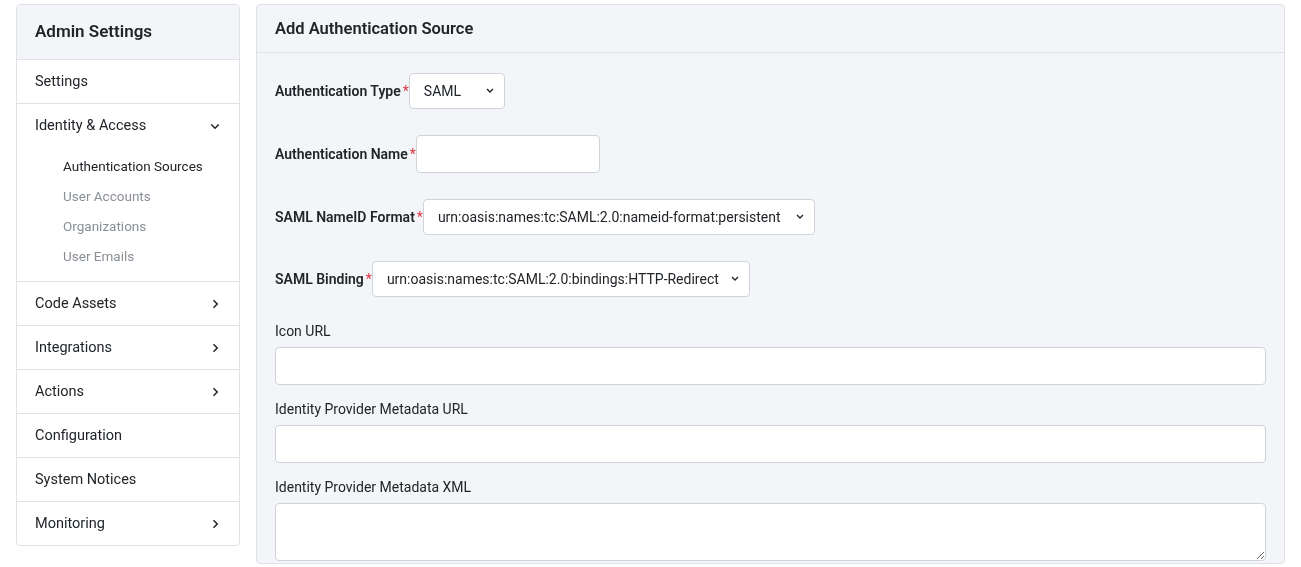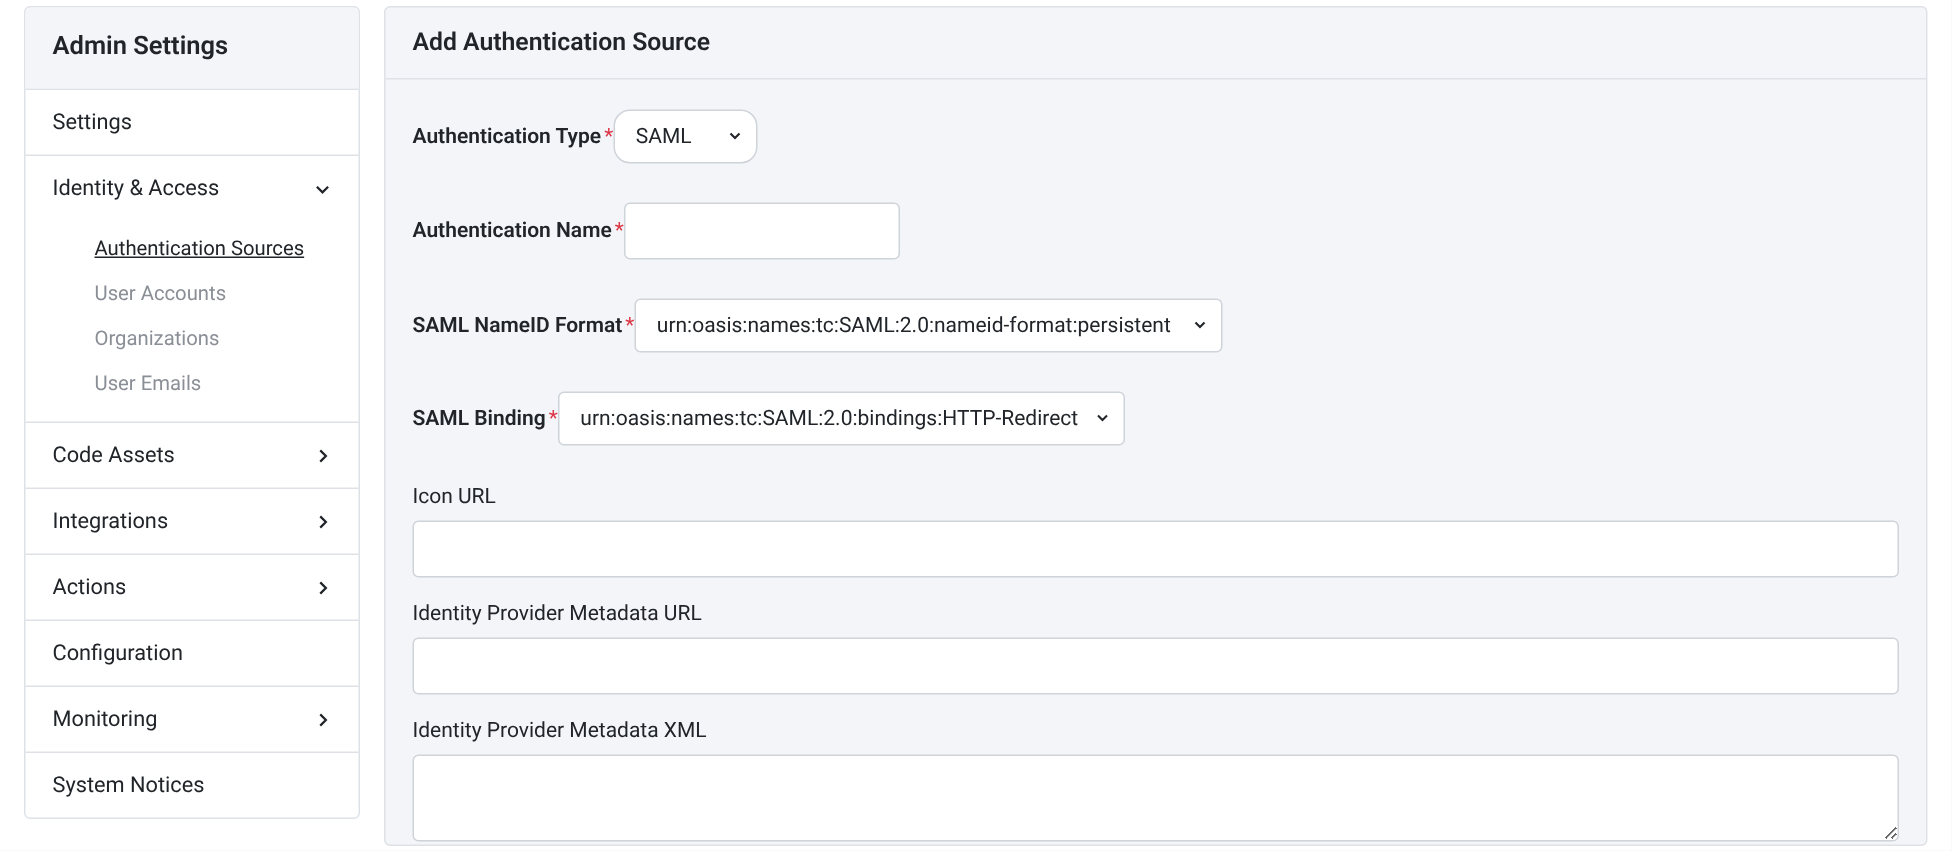--- a/index.html
+++ b/index.html
@@ -55,21 +55,20 @@
   }
   .sub-item {
     padding: 7px 18px 7px 46px;
     font-size: 13.5px;
     color: #8a8f96;
     cursor: pointer;
   }
   .sub-item.active {
     color: #212529;
     font-weight: 400;
-    text-decoration: underline;
   }
 
   
   .main {
     flex: 1;
     border: 1px solid #dee2e6;
     border-radius: 4px;
     background: #f3f5f8;
     margin-top: 4px;
     margin-right: 16px;
@@ -186,43 +185,43 @@
           <path fill="none" stroke="#212529" stroke-width="2" d="M6 3l5 5-5 5"></path>
         </svg>
     </span>
   </div>
 
   <div class="nav-item">
     <span>Configuration</span>
   </div>
 
   <div class="nav-item">
+    <span>System Notices</span>
+  </div>
+
+  <div class="nav-item">
     <span>Monitoring</span>
     <span class="chev">
       <svg width="12" height="12" viewBox="0 0 16 16">
           <path fill="none" stroke="#212529" stroke-width="2" d="M6 3l5 5-5 5"></path>
         </svg>
     </span>
-  </div>
-
-  <div class="nav-item">
-    <span>System Notices</span>
   </div>
 </nav>
 
 <section class="main">
   <div class="main-header">Add Authentication Source</div>
 
   <div class="form">
 
     <div class="row-inline">
       <span class="label">
         <span>Authentication Type</span><span class="req">*</span>
       </span>
-      <div class="select" style="min-width:96px;border-radius:11px;">
+      <div class="select" style="min-width:96px;">
         <span>SAML</span>
         <span class="caret">
           <svg width="8" height="6" viewBox="0 0 8 6">
               <path d="M1 1l3 3 3-3" fill="none" stroke="#212529" stroke-width="1.4"></path>
             </svg>
         </span>
       </div>
     </div>
 
     <div class="row-inline">

